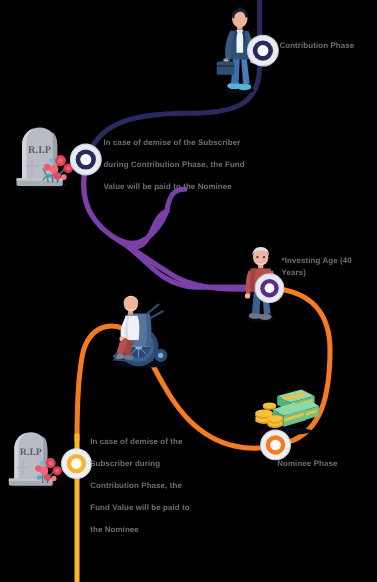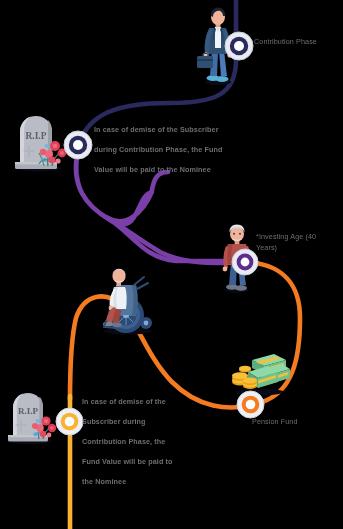--- a/index.html
+++ b/index.html
@@ -1,19 +1,19 @@
 <!DOCTYPE html>
 <html><head>
 <meta charset="utf-8">
 <style>
   html,body{margin:0;padding:0;background:#000;}
   body{width:343px;height:529px;overflow:hidden;font-family:"Liberation Sans",sans-serif;}
   #stage{position:relative;width:343px;height:529px;background:#000;overflow:hidden;}
   svg.layer{position:absolute;left:0;top:0;width:343px;height:529px;overflow:visible;}
-  .label{position:absolute;color:#6e6e74;font-size:7.2px;line-height:11px;font-weight:400;letter-spacing:.1px;}
+  .label{position:absolute;color:#6e6e74;font-size:7.2px;line-height:11px;font-weight:700;letter-spacing:.1px;}
   .para{position:absolute;color:#6e6e74;font-size:7.2px;line-height:20px;font-weight:700;letter-spacing:.1px;}
   .label-ct{left:254px;top:36px;width:84px;}
   .label-age{left:256px;top:231px;width:80px;}
   .label-pen{left:252px;top:416px;width:80px;}
   .para-top{left:94px;top:120px;width:146px;}
   .para-bot{left:82px;top:392px;width:100px;}
   .node{position:absolute;}
 </style>
 </head>
 <body>
@@ -268,19 +268,19 @@
     <circle cx="14.5" cy="14.5" r="13.5" fill="#eef0f4"></circle>
     <circle cx="14.5" cy="14.5" r="13.5" fill="none" stroke="#cfd4de" stroke-width="1"></circle>
     <circle cx="14.5" cy="14.5" r="8.8" fill="#f9b233"></circle>
     <circle cx="14.5" cy="14.5" r="4.8" fill="#ffffff"></circle>
   </svg>
 
   <div class="label label-ct">Contribution Phase</div>
 
   <div class="label label-age">*Investing Age (40 Years)</div>
 
-  <div class="label label-pen">Pension Fund</div>
+  <div class="label label-pen">Nominee Phase</div>
 
   <div class="para para-top">In case of demise of the Subscriber during Contribution Phase, the Fund Value will be paid to the Nominee</div>
 
   <div class="para para-bot">In case of demise of the Subscriber during Contribution Phase, the Fund Value will be paid to the Nominee</div>
 
 </div>
 
 </body></html>

